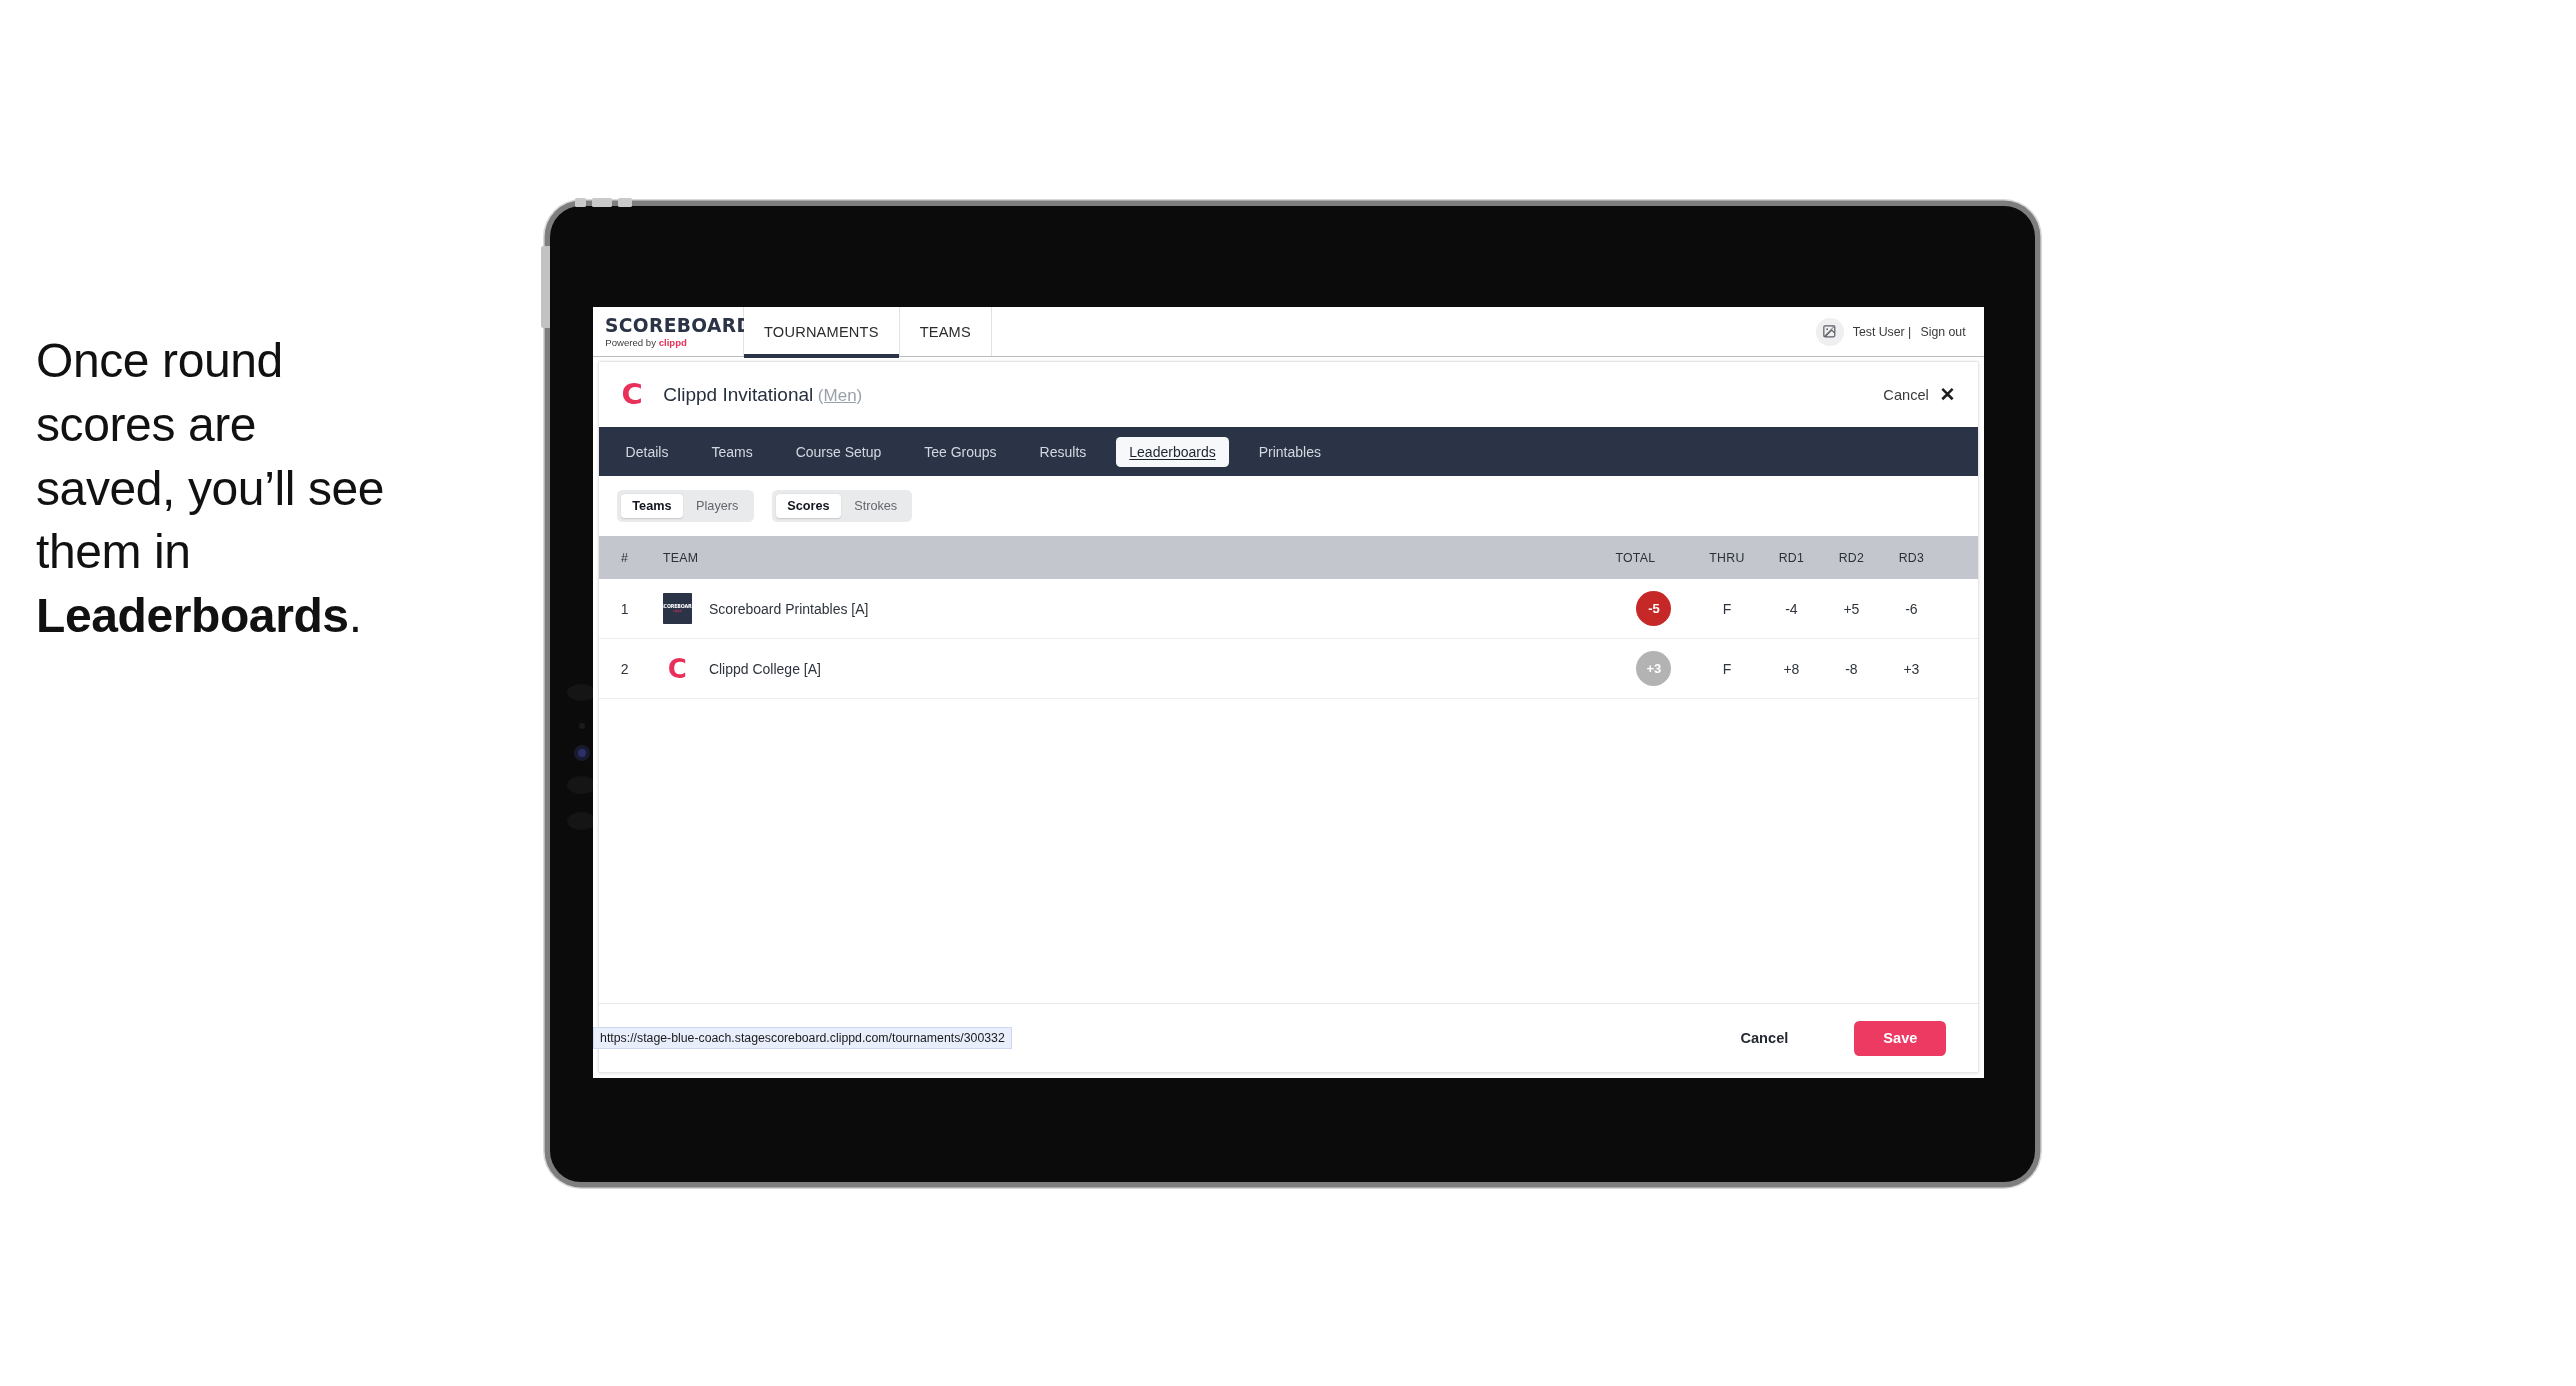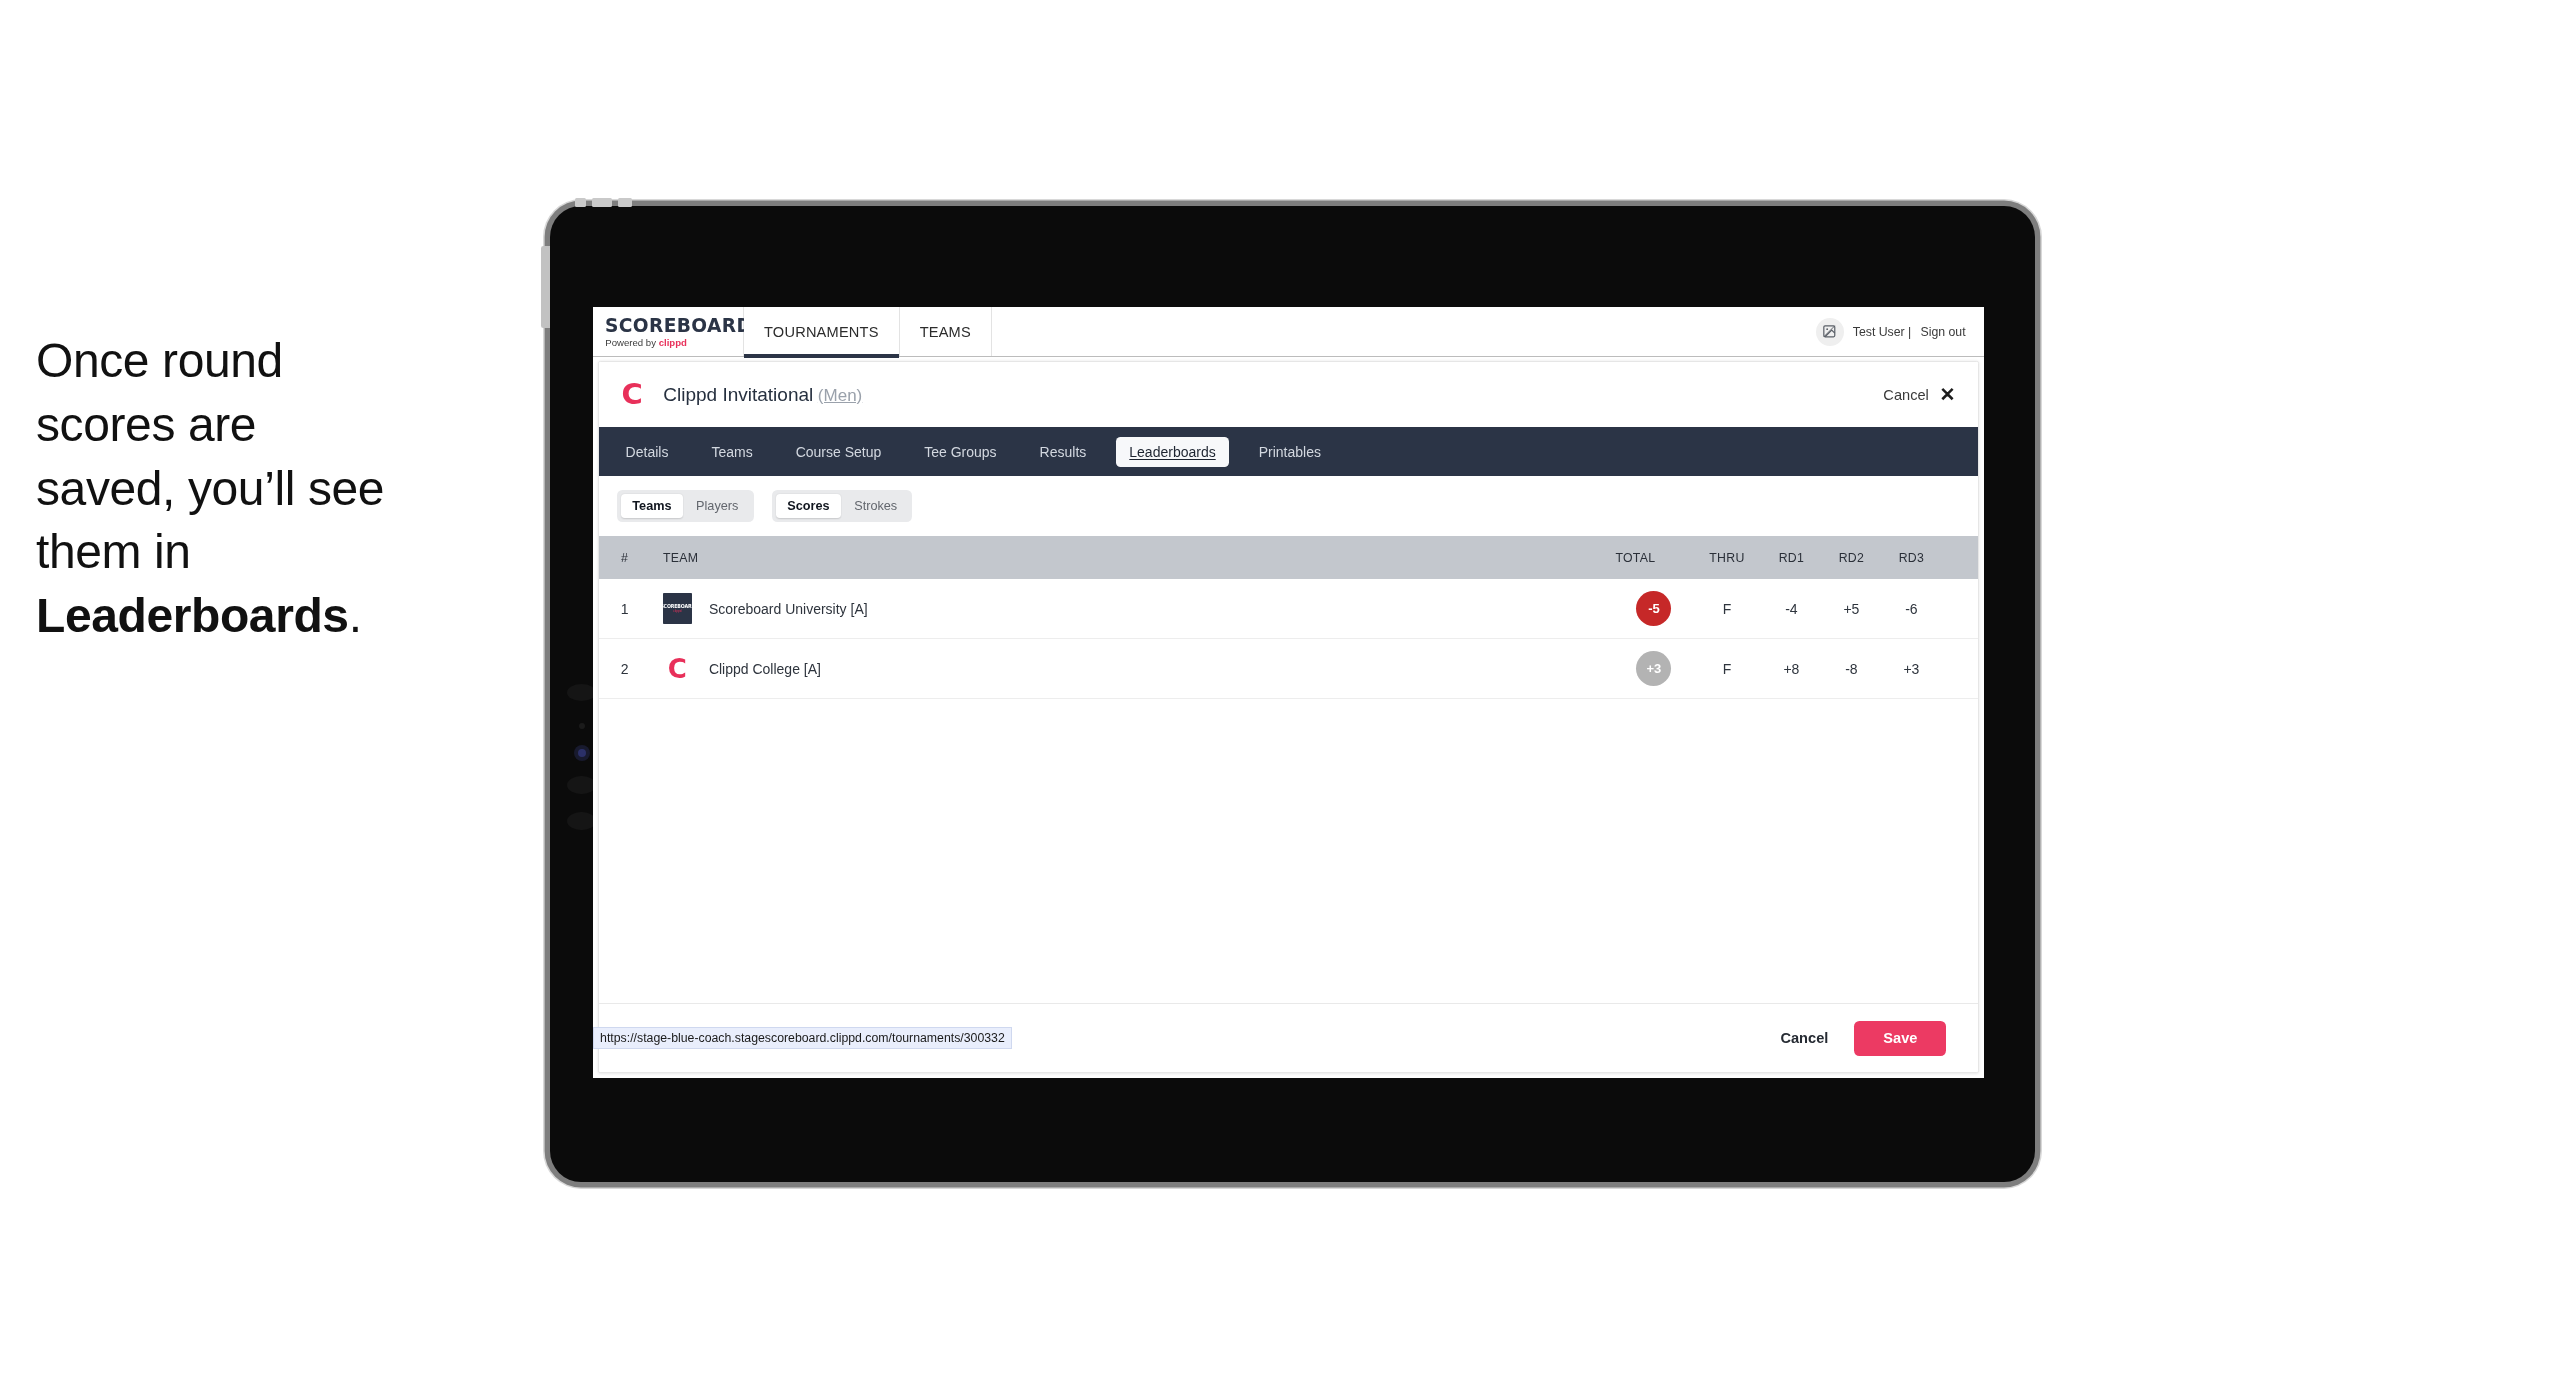--- a/index.html
+++ b/index.html
@@ -273,20 +273,21 @@
   }
   .btn-cancel{
     font-size:14.6px;color:#262b33;font-weight:600;cursor:pointer;
   }
   .btn-save{
     background:#ec3a63;color:#ffffff;
     font-size:14.6px;font-weight:600;
     padding:9.2px 29px;border-radius:5.4px;cursor:pointer;
     border:none;
     font-family:"Liberation Sans", sans-serif;
+    margin-left:40px;
   }
 
   
   .statusbar{
     position:absolute;
     left:593px; top:1027px;
     background:#e9eefc;
     border:0.8px solid #cfd8ef;
     padding:3.1px 6.1px;
     font-size:12.3px;
@@ -393,21 +394,21 @@
         <div class="c-pad"></div>
       </div>
 
       <div class="trow">
         <div class="c-rank">1</div>
         <div class="c-team">
           <div class="logo-sq">
             <div class="l1">SCOREBOARD</div>
             <div class="l2">clippd</div>
           </div>
-          <span>Scoreboard University [A]</span>
+          <span>Scoreboard Printables [A]</span>
         </div>
         <div class="c-total">
           <div class="badge red">-5</div>
         </div>
         <div class="c-thru">F</div>
         <div class="c-rd">-4</div>
         <div class="c-rd">+5</div>
         <div class="c-rd">-6</div>
         <div class="c-pad"></div>
       </div>

